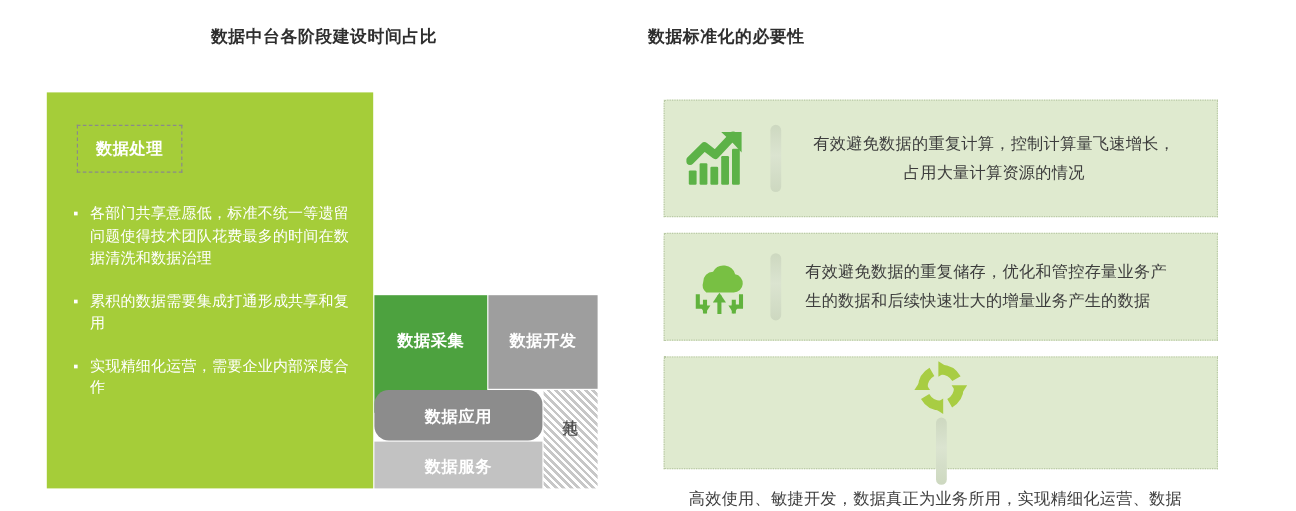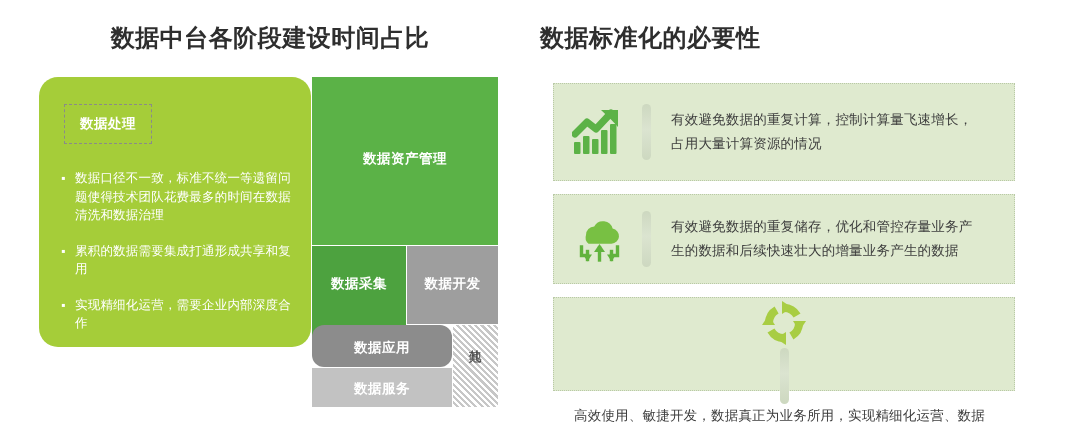--- a/index.html
+++ b/index.html
@@ -15,21 +15,21 @@
   #slide {
     position: relative;
     width: 1080px;
     height: 426px;
     background: #ffffff;
   }
 
   
   .panel-title {
     position: absolute;
-    font-size: 24px;
+    font-size: 14px;
     font-weight: bold;
     color: #2e2e2e;
     letter-spacing: 0.5px;
     white-space: nowrap;
   }
   #title-left  { left: 0;   top: 22px; width: 540px; text-align: center; }
   #title-right { left: 540px; top: 22px; width: 540px; text-align: left; }
 
   
   #treemap {
@@ -50,23 +50,22 @@
     color: #ffffff;
     font-size: 13.5px;
     font-weight: bold;
     letter-spacing: 0.5px;
     white-space: nowrap;
   }
 
   
   #tile-processing {
     left: 0; top: 0;
-    width: 272px; height: 270px;
+    width: 272px; height: 330px;
     background: #a5cd39;
-    border-radius: 19px;
   }
   #dashed-box {
     position: absolute;
     left: 25px; top: 27px;
     width: 88px; height: 40px;
     border: 1.5px dashed #8a8a8a;
     display: flex;
     align-items: center;
     justify-content: center;
   }
@@ -173,21 +172,21 @@
     width: 462px;
   }
   .card {
     position: relative;
     background: #dfeacf;
     border: 1.5px dotted #b9c9a6;
     display: flex;
     align-items: center;
     margin-bottom: 13px;
   }
-  #card-0 { height: 98px; }
+  #card-0 { height: 98px; text-align: center; }
   #card-1 { height: 90px; }
   #card-2 { height: 94px; flex-direction: column; }
 
   .card-icon {
     flex: 0 0 auto;
     width: 88px;
     display: flex;
     align-items: center;
     justify-content: center;
   }
@@ -218,36 +217,33 @@
 
     <div class="tile" id="tile-processing">
 
       <div id="dashed-box">
         <span class="dbx-label">数据处理</span>
       </div>
 
       <div id="bullets">
         <div class="bullet-row">
           <span class="bullet-dot">▪</span>
-          <span class="bullet-text">数据口径不一致，标准不统一等遗留问题使得技术团队花费最多的时间在数据清洗和数据治理</span>
+          <span class="bullet-text">各部门共享意愿低，标准不统一等遗留问题使得技术团队花费最多的时间在数据清洗和数据治理</span>
         </div>
         <div class="bullet-row">
           <span class="bullet-dot">▪</span>
           <span class="bullet-text">累积的数据需要集成打通形成共享和复用</span>
         </div>
         <div class="bullet-row">
           <span class="bullet-dot">▪</span>
           <span class="bullet-text">实现精细化运营，需要企业内部深度合作</span>
         </div>
       </div>
     </div>
 
-    <div class="tile" id="tile-asset">
-      <div class="tile-label">数据资产管理</div>
-    </div>
 
     <div class="tile" id="tile-collect">
       <div class="tile-label">数据采集</div>
     </div>
 
     <div class="tile" id="tile-develop">
       <div class="tile-label">数据开发</div>
     </div>
 
     <div class="tile" id="tile-apply">

